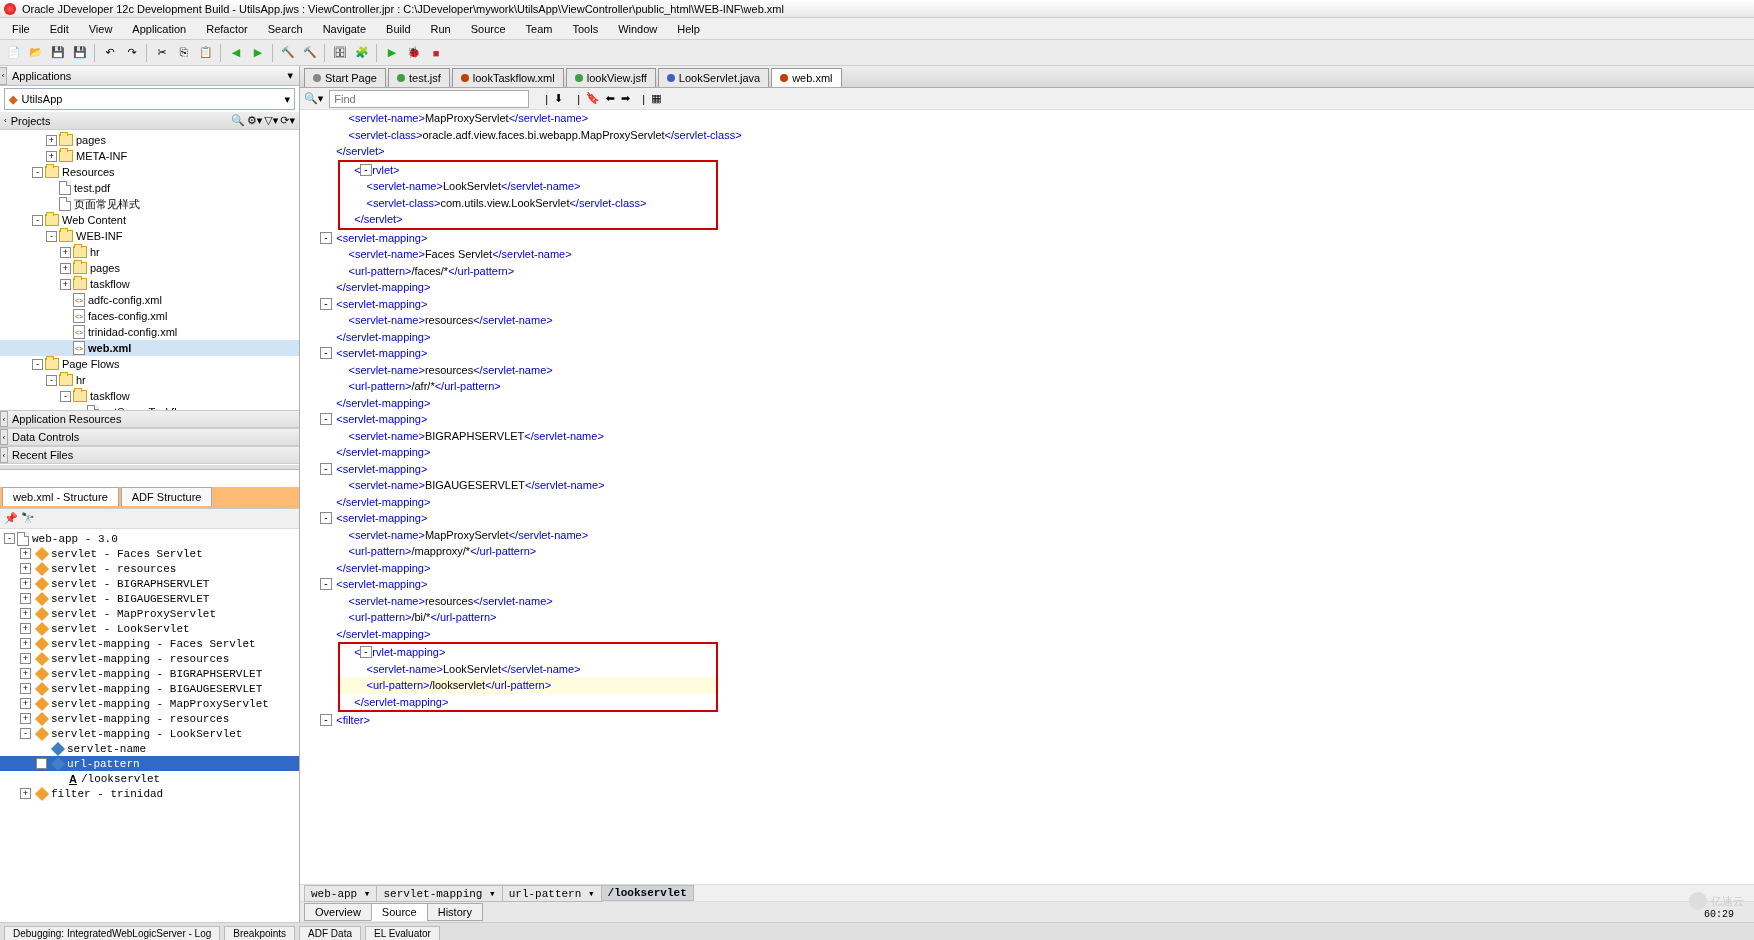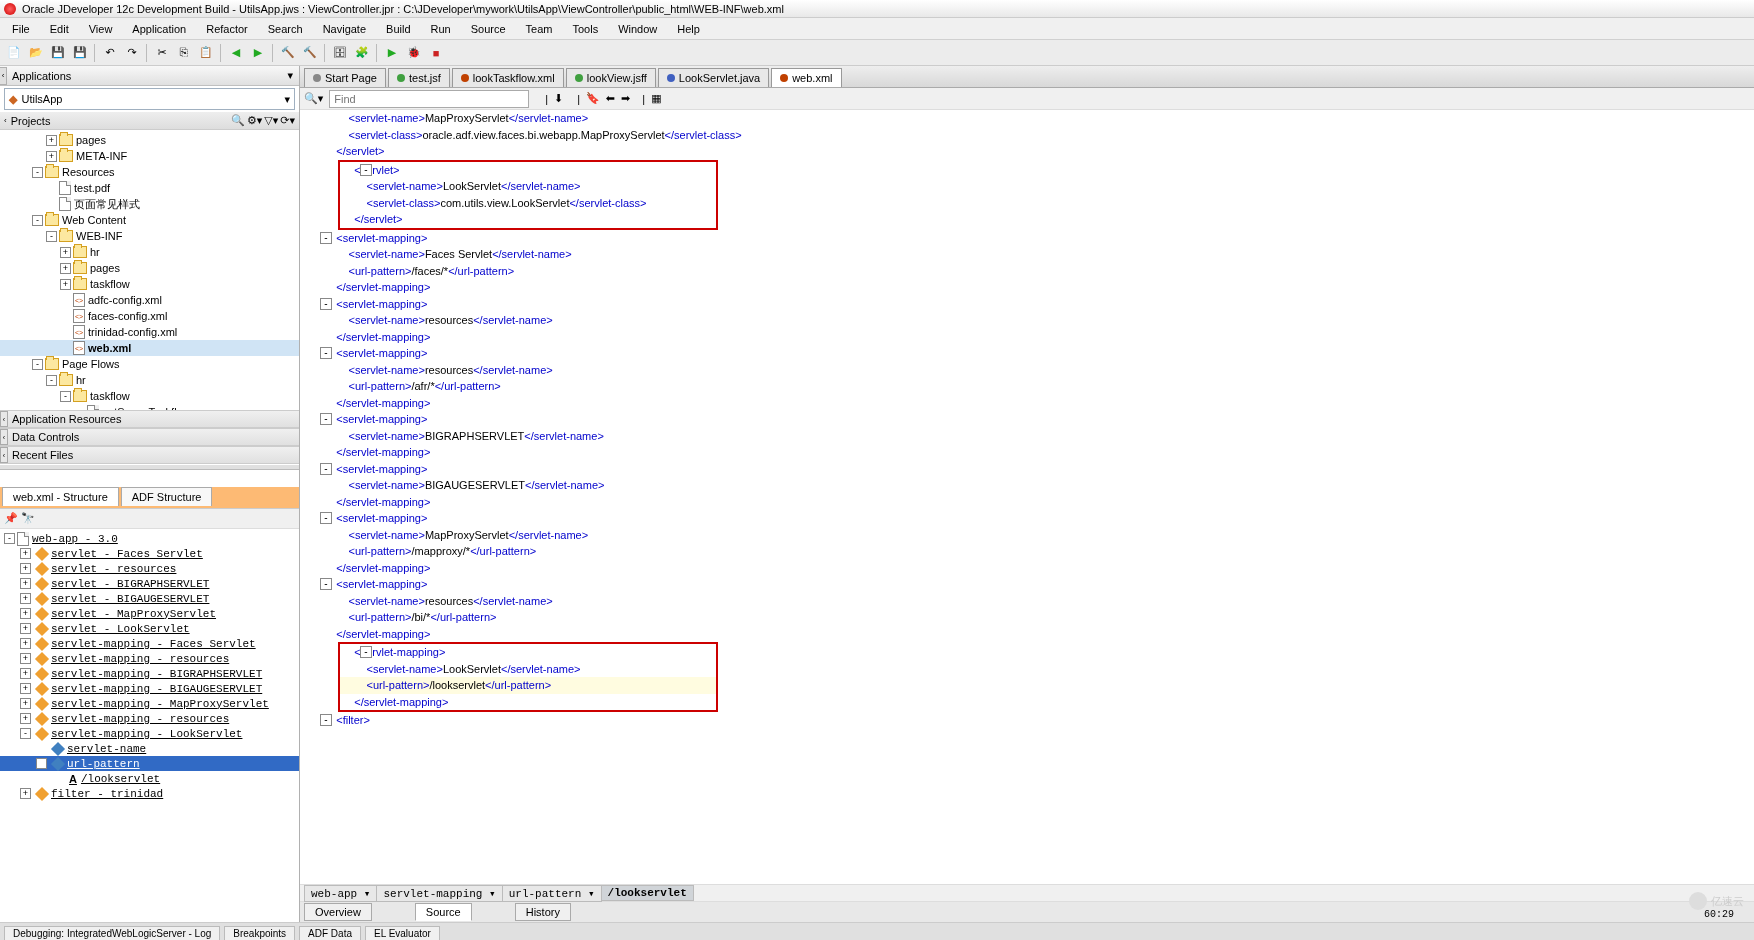--- a/index.html
+++ b/index.html
@@ -31,38 +31,38 @@
 .thin-panel { height: 18px; background: linear-gradient(#f0f0f0,#e0e0e0); border-top:1px solid #ccc; border-bottom:1px solid #ccc; display:flex; align-items:center; padding:0 6px; font-size:11px;}
 .thin-panel .ctoggle { width:8px; margin-left:-6px; margin-right:4px; border:1px solid #aaa; background:#e8e8e8; height:16px; font-size:7px; display:flex; align-items:center; justify-content:center;}
 .structure-tabs { height:22px; background:#fdba74; border-bottom:1px solid #ccc; display:flex; align-items:flex-start;margin-top:17px;}
 .stab { padding: 3px 10px; border:1px solid #aaa; background:#f8f8f8; border-bottom:none; margin-left:2px; font-size:11px;}
 .stab.active { background:#fff; }
 .structure-toolbar { height:20px; background:#f0f0f0; border-bottom:1px solid #ddd; display:flex; align-items:center; padding:0 4px; gap:4px;}
 .structure-tree { flex:1; background:#fff; overflow:auto; padding:2px 0;}
 .s-row { display:flex; align-items:center; height:15px; white-space:nowrap;}
 .diamond { width:10px; height:10px; background:#f0a030; transform:rotate(45deg); margin:0 4px;}
 .diamond.blue { background:#4080c0;}
-.s-label { font-family: 'Courier New', monospace; font-size:11px;text-decoration:underline;}
+.s-label { font-family: 'Courier New', monospace; font-size:11px;}
 .right-col { flex: 1; display: flex; flex-direction: column; background:#0f766e;}
 .editor-tabs { height: 22px; background: linear-gradient(#eee,#d8d8d8); border-bottom: 1px solid #aaa; display: flex; align-items:flex-end; padding-left:4px;}
 .etab { padding: 3px 8px; border:1px solid #999; background:#e8e8e8; border-bottom:none; margin-right:2px; display:flex; align-items:center; gap:4px; font-family:'Courier New',monospace; font-size:11px;}
 .etab.active { background:#fff;}
 .etab .dot { width:8px; height:8px; border-radius:50%; background:#4a4;}
 .find-bar { height:22px; background:#f0f0f0; border-bottom:1px solid #ddd; display:flex; align-items:center; padding:0 4px; gap:6px;}
 .find-bar input { border:1px solid #aaa; height:18px; width:200px; padding:0 4px;}
 .code-area { flex:1; background:#fff; overflow:auto; font-family:'Courier New',monospace; font-size:12px; line-height:16.5px; }
 .code-fold { display:inline-block; width:12px; height:12px; border:1px solid #888; text-align:center; line-height:10px; font-size:10px; background:#fff;}
 .code-line { white-space:pre; padding-left:24px; position:relative;}
 .code-line .fold { position:absolute; left:20px; top:2px;}
 .tag { color:#0000cc;}
 .hl-yellow { background:#fffce0;}
 .breadcrumb-bar { height:18px; background:#f0f0f0; border-top:1px solid #ddd; border-bottom:1px solid #ddd; display:flex; align-items:center; padding:0 4px; font-size:11px;}
 .crumb { padding:1px 6px; background:#e8e8e8; border:1px solid #bbb; margin-right:-1px; font-family:'Courier New',monospace;}
 .crumb.last { background:#d0d4d8; font-weight:bold;}
-.bottom-tabs { height:20px; background:#e8e8e8; display:flex; align-items:center; padding:0 4px;gap:44px;}
+.bottom-tabs { height:20px; background:#e8e8e8; display:flex; align-items:center; padding:0 4px;}
 .btab { padding:2px 10px; border:1px solid #aaa; background:#f0f0f0; margin-right:-1px;}
 .btab.active { background:#fff; border-bottom:1px solid #fff;}
 .bottom-panel-tabs { height:18px; background:#e0e0e0; border-top:1px solid #ccc; display:flex; align-items:flex-end; padding-left:4px; gap:4px;}
 .bptab { padding:1px 8px; background:#f0f0f0; border:1px solid #bbb; border-bottom:none; font-size:10px;}
 .status-right { position:absolute; right:20px; bottom:20px; font-size:10px; font-family:'Courier New',monospace;}
 .watermark { position:absolute; right:10px; bottom:30px; color:#ccc; font-size:16px; display:flex; align-items:center; gap:4px;}
 </style>
 </head>
 <body>
 

